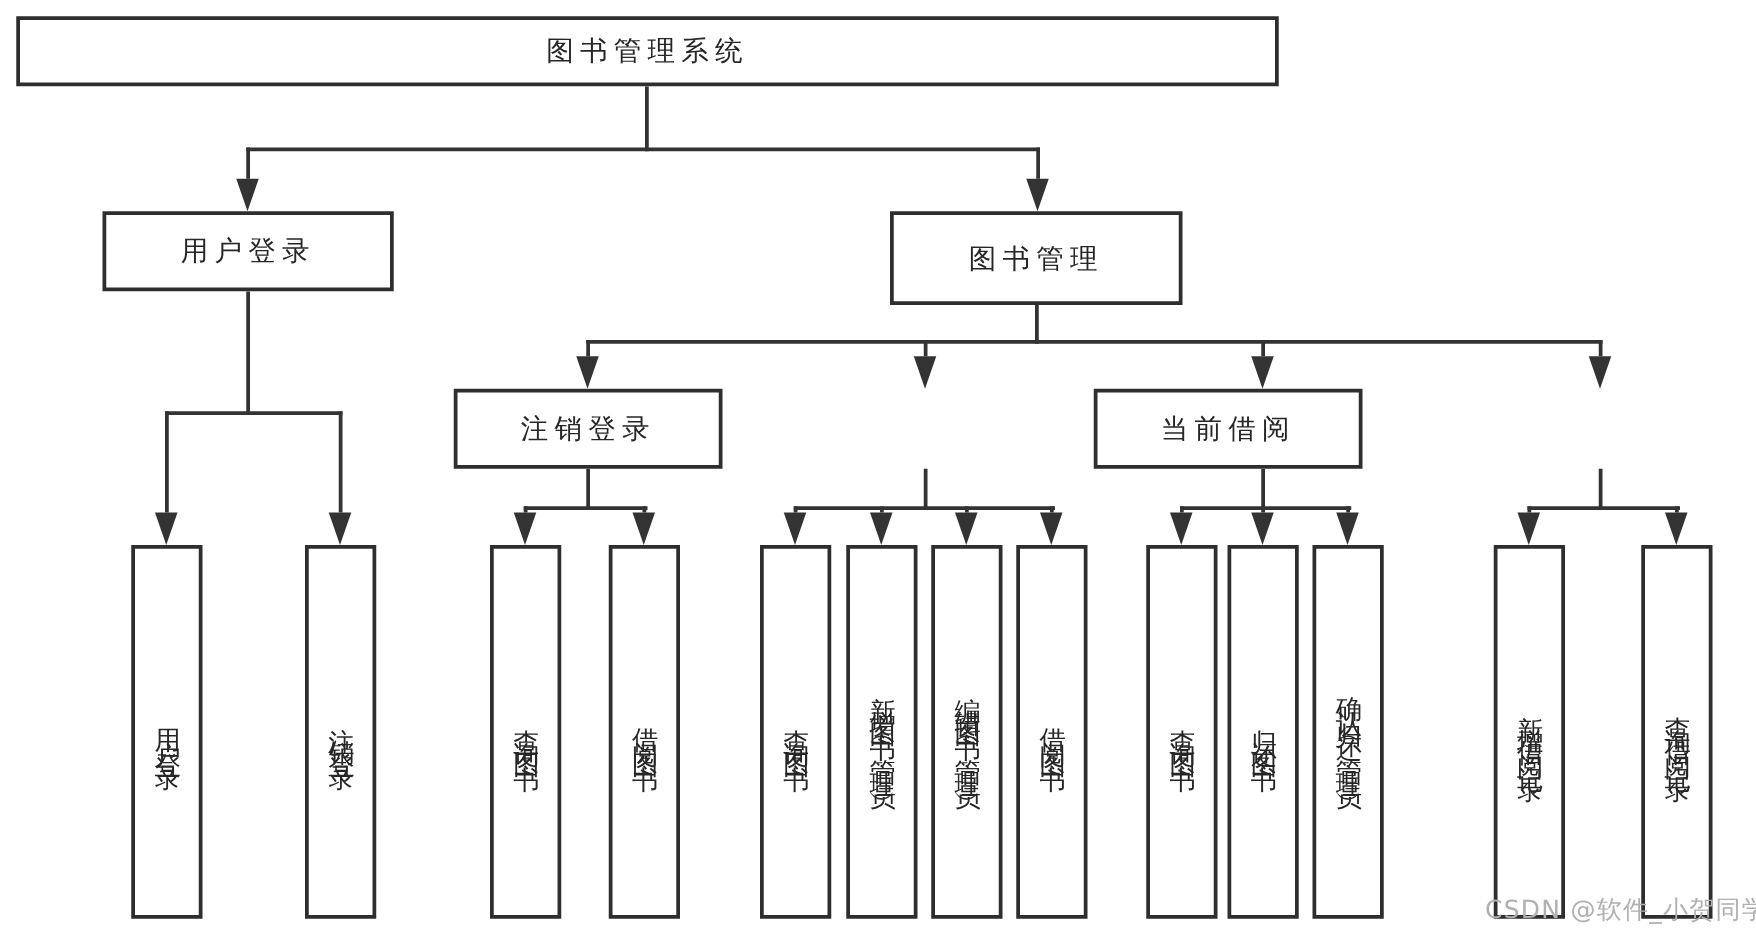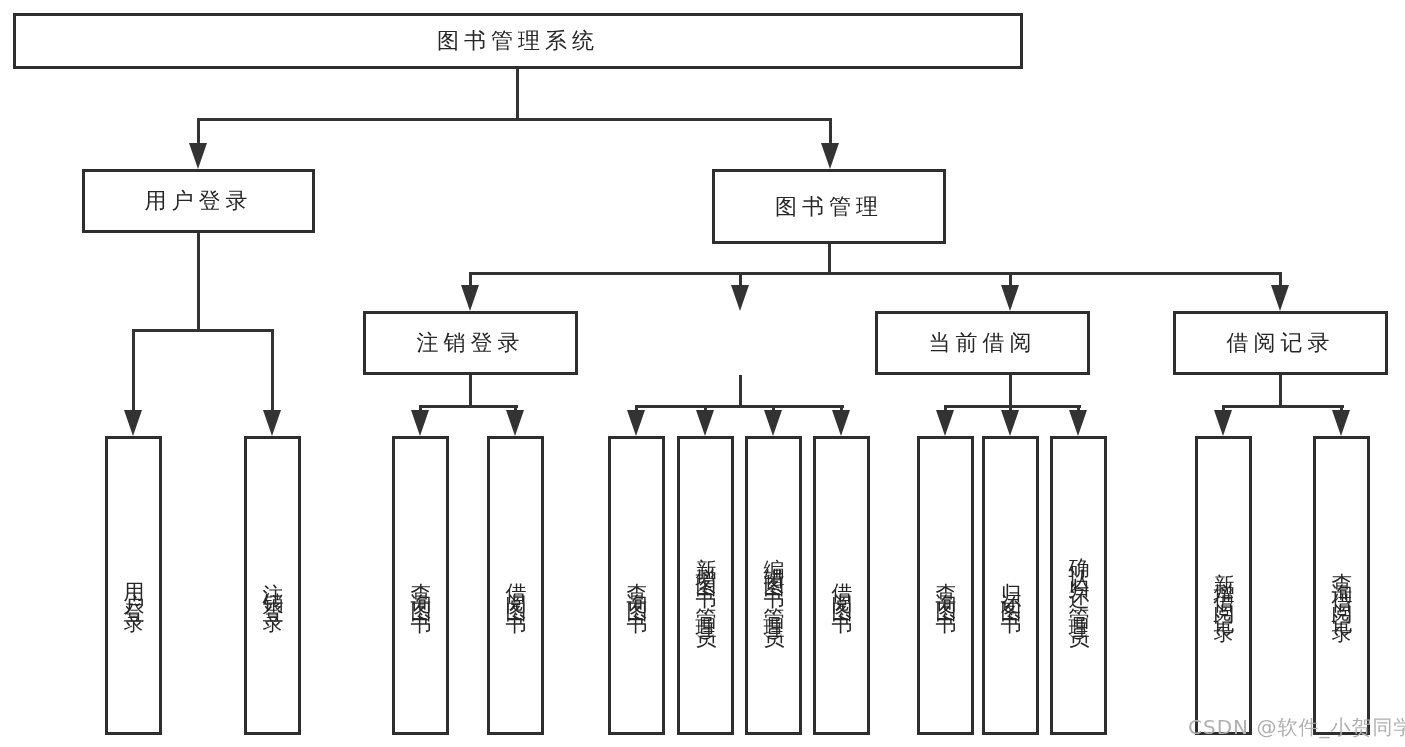--- a/index.html
+++ b/index.html
@@ -117,21 +117,20 @@
       <div class="arrowhead" style="left: 1332px; top: 410px;"></div>
     </div>
 
   <div class="node h" style="left:13px;top:13px;width:1010px;height:56px;">图书管理系统</div>
 
   <div class="node h" style="left:82px;top:169px;width:233px;height:64px;">用户登录</div>
   <div class="node h" style="left:712px;top:169px;width:234px;height:75px;">图书管理</div>
 
   <div class="node h" style="left:363px;top:311px;width:215px;height:64px;">注销登录</div>
   <div class="node h" style="left:875px;top:311px;width:215px;height:64px;">当前借阅</div>
-  <div class="node h" style="left:1173px;top:311px;width:215px;height:64px;">借阅记录</div>
 
   <div class="node v" style="left:105px;top:436px;width:57px;height:299px;">用户登录</div>
   <div class="node v" style="left:244px;top:436px;width:57px;height:299px;">注销登录</div>
 
   <div class="node v" style="left:392px;top:436px;width:57px;height:299px;">查询图书</div>
   <div class="node v" style="left:487px;top:436px;width:57px;height:299px;">借阅图书</div>
 
   <div class="node v" style="left:608px;top:436px;width:57px;height:299px;">查询图书</div>
   <div class="node v" style="left:677px;top:436px;width:57px;height:299px;">新增图书（管理员）</div>
   <div class="node v" style="left:745px;top:436px;width:57px;height:299px;">编辑图书（管理员）</div>

